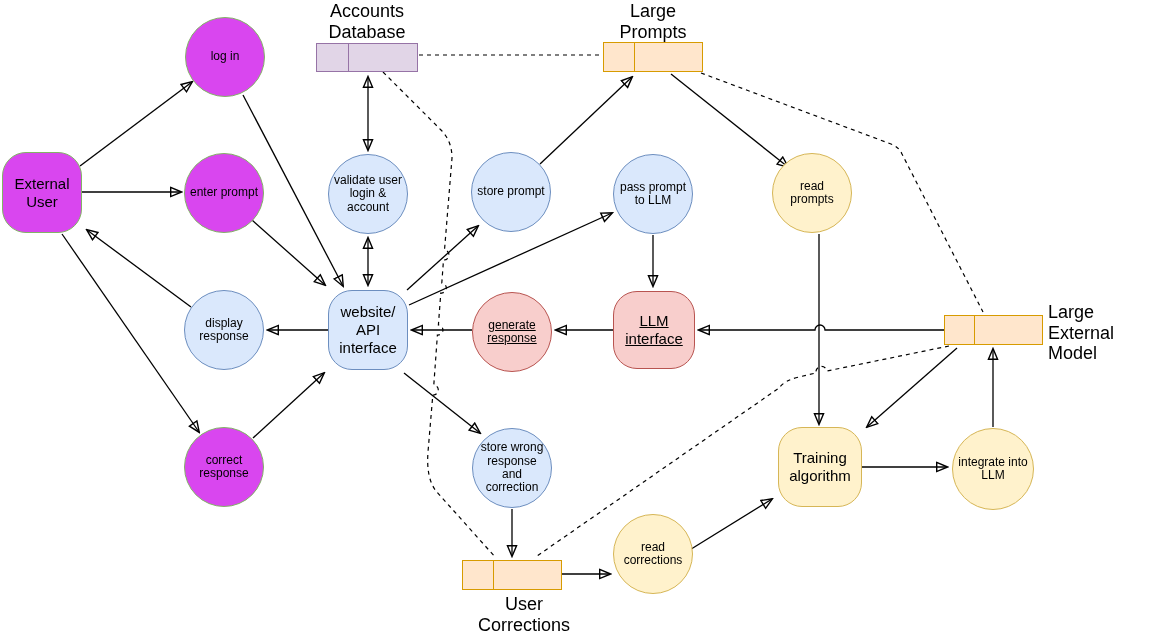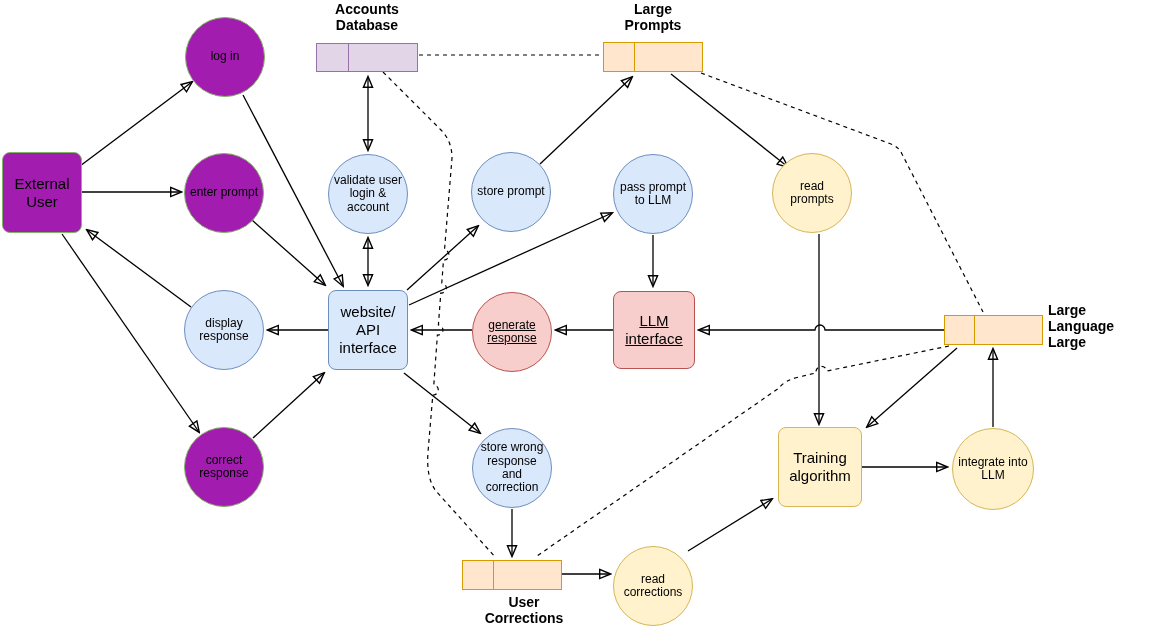--- a/index.html
+++ b/index.html
@@ -7,32 +7,32 @@
   .canvas{
     position:relative;width:1151px;height:635px;background:#ffffff;overflow:hidden;
     font-family:"Liberation Sans",sans-serif;color:#000;
   }
   .edges{position:absolute;left:0;top:0;width:1151px;height:635px;}
   .edges path{fill:none;stroke:#000000;stroke-width:1.3px;}
   .edges path.link{stroke-dasharray:4 4;stroke-width:1.2px;}
   .node{position:absolute;display:flex;align-items:center;justify-content:center;
         text-align:center;box-sizing:border-box;line-height:1.12;}
   .circle{border-radius:50%;font-size:12px;padding:4px;}
-  .rrect{border-radius:8px;font-size:15px;line-height:1.2;padding:6px;}
+  .rrect{border-radius:24px;font-size:15px;line-height:1.2;padding:6px;}
   .store{position:absolute;box-sizing:border-box;}
   .store .divider{position:absolute;top:0;bottom:0;width:1.2px;}
-  .green {background:#a21caf;border:1.3px solid #82b366;}
+  .green {background:#d946ef;border:1.3px solid #82b366;}
   .blue  {background:#dae8fc;border:1.3px solid #6c8ebf;}
   .red   {background:#f8cecc;border:1.3px solid #b85450;text-decoration:underline;}
   .yellow{background:#fff2cc;border:1.3px solid #d6b656;}
   .purple{background:#e1d5e7;border:1.3px solid #9673a6;}
   .orange{background:#ffe6cc;border:1.3px solid #d79b00;}
   .purple .divider{background:#9673a6;}
   .orange .divider{background:#d79b00;}
-  .storelabel{position:absolute;font-size:14px;line-height:1.15;text-align:center;font-weight:bold;}
+  .storelabel{position:absolute;font-size:18px;line-height:1.15;text-align:center;}
   .storelabel.leftalign{text-align:left;}
 </style>
 </head>
 <body>
 
 <div class="canvas">
 
   <svg class="edges" viewBox="0 0 1151 635" xmlns="http://www.w3.org/2000/svg">
     <defs>
       <marker id="arw" viewBox="0 0 12 12" refX="10.5" refY="6" markerWidth="13" markerHeight="13" orient="auto-start-reverse" markerUnits="userSpaceOnUse">
@@ -100,21 +100,21 @@
   </div>
   <div class="node circle red" style="left:472px;top:292px;width:80px;height:80px;">
     <span>generate response</span>
   </div>
   <div class="node circle yellow" style="left:772px;top:153px;width:80px;height:80px;">
     <span>read prompts</span>
   </div>
   <div class="node circle blue" style="left:472px;top:428px;width:80px;height:80px;">
     <span>store wrong response and correction</span>
   </div>
-  <div class="node circle yellow" style="left:613px;top:546px;width:80px;height:80px;">
+  <div class="node circle yellow" style="left:613px;top:514px;width:80px;height:80px;">
     <span>read corrections</span>
   </div>
   <div class="node circle yellow" style="left:952px;top:428px;width:82px;height:82px;">
     <span>integrate into LLM</span>
   </div>
 
   <div class="node rrect blue" style="left:328px;top:290px;width:80px;height:80px;text-align:center;">
     <span>website/ API interface</span>
   </div>
   <div class="node rrect red" style="left:613px;top:291px;width:82px;height:78px;">
@@ -130,20 +130,20 @@
   <div class="storelabel" style="left:311px;top:1px;width:112px;">Accounts Database</div>
 
   <div class="store orange" style="left:603px;top:42px;width:100px;height:30px;">
     <span class="divider" style="left:30px;"></span>
   </div>
   <div class="storelabel" style="left:618px;top:1px;width:70px;">Large Prompts</div>
 
   <div class="store orange" style="left:944px;top:315px;width:99px;height:30px;">
     <span class="divider" style="left:29px;"></span>
   </div>
-  <div class="storelabel leftalign" style="left:1048px;top:302px;width:85px;">Large Language Large</div>
+  <div class="storelabel leftalign" style="left:1048px;top:302px;width:85px;">Large External Model</div>
 
   <div class="store orange" style="left:462px;top:560px;width:100px;height:30px;">
     <span class="divider" style="left:30px;"></span>
   </div>
   <div class="storelabel" style="left:474px;top:594px;width:100px;">User Corrections</div>
 
 </div>
 
 </body></html>

